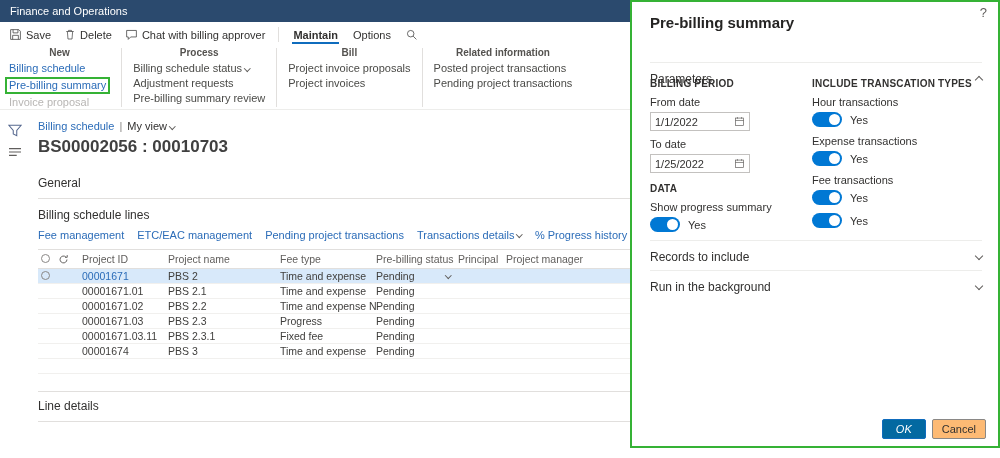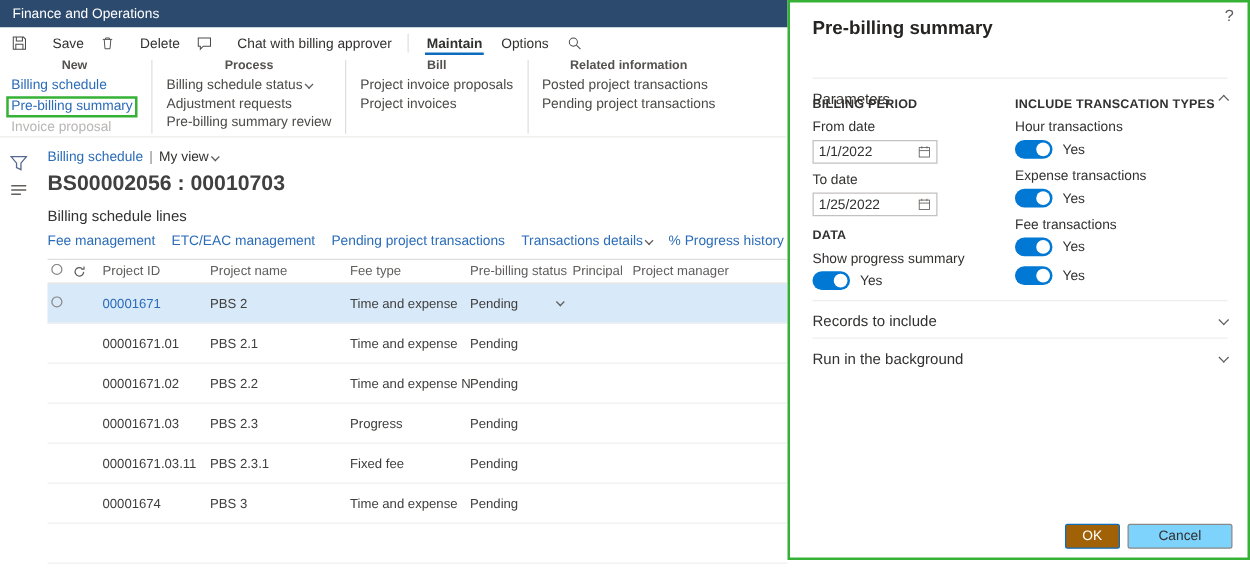--- a/index.html
+++ b/index.html
@@ -14,21 +14,21 @@
     position: absolute; left: 0; top: 0; width: 100%; height: 22px;
     background: #2b4a6e; color: #fff; display: flex; align-items: center;
     padding: 0 10px; font-size: 11px;
   }
 
   
   .cmdrow {
     position: absolute; left: 0; top: 22px; width: 630px; height: 25px;
     display: flex; align-items: center; gap: 13px; padding: 0 9px; background: #fff;
   }
-  .cmd { display: inline-flex; align-items: center; gap: 20px; color: #323130; cursor: default; }
+  .cmd { display: inline-flex; align-items: center; gap: 4px; color: #323130; cursor: default; }
   .vsep { width: 1px; height: 15px; background: #e1dfdd; }
   .tab { padding: 3px 1px; color: #323130; }
   .tab.active { font-weight: 700; box-shadow: inset 0 -2px 0 #0f6cbd; }
 
   
   .groups {
     position: absolute; left: 0; top: 47px; width: 630px; height: 61px;
     display: flex; padding: 0 9px; background: #fff;
   }
   .group { display: flex; flex-direction: column; padding: 0 11px; }
@@ -62,21 +62,21 @@
     border-bottom: 1px solid #e1dfdd; white-space: nowrap; overflow: hidden;
   }
   .tool-link { color: #2b6cb8; display: inline-flex; align-items: center; gap: 3px; }
 
   
   .grid-header, .grid-row {
     display: grid; grid-template-columns: 20px 24px 86px 112px 96px 82px 48px 1fr;
     align-items: center; font-size: 10.5px;
   }
   .grid-header { height: 19px; border-bottom: 1px solid #e1dfdd; color: #605e5c; }
-  .grid-row { height: 32px; border-bottom: 1px solid #f1f0ee; color: #3f3e3c; }
+  .grid-row { height: 15px; border-bottom: 1px solid #f1f0ee; color: #3f3e3c; }
   .grid-row.selected { background: #d8e9fa; }
   .cell { overflow: hidden; white-space: nowrap; padding-right: 4px; }
   .id-link { color: #2b6cb8; }
   .sel-circle { width: 9px; height: 9px; border: 1px solid #8a8886; border-radius: 50%; display: inline-block; margin-left: 3px; }
   .status-cell { display: flex; align-items: center; justify-content: space-between; padding-right: 8px; }
 
   .line-details { margin-top: 17px; border-top: 1px solid #e1dfdd; }
 
   
   .chev {
@@ -106,24 +106,24 @@
   .input-box {
     width: 100px; height: 19px; border: 1px solid #c3c1bf; background: #fff;
     display: flex; align-items: center; justify-content: space-between;
     padding: 0 4px; margin-bottom: 7px; font-size: 11px;
   }
   .toggle { width: 30px; height: 15px; border-radius: 8px; background: #0078d4; position: relative; display: inline-block; flex: 0 0 auto; }
   .toggle .knob { position: absolute; right: 2px; top: 2px; width: 11px; height: 11px; border-radius: 50%; background: #fff; }
   .toggle-row { display: flex; align-items: center; gap: 8px; margin: 3px 0 8px; }
   .gap-top { margin-top: 10px; }
   .dlg-footer { position: absolute; right: 12px; bottom: 7px; display: flex; gap: 6px; }
-  .btn { height: 20px; padding: 0 24px; font-size: 11px; border-radius: 2px;
-         background: #7dd3fc; border: 1px solid #8a8886; color: #323130;
+  .btn { height: 20px; padding: 0 9px; font-size: 11px; border-radius: 2px;
+         background: #fdba74; border: 1px solid #8a8886; color: #323130;
          font-family: "Liberation Sans", "DejaVu Sans", sans-serif; }
-  .btn.primary { background: #a16207; border-color: #0f6cbd; color: #fff; padding: 0 13px; }
+  .btn.primary { background: #0369a1; border-color: #0f6cbd; color: #fff; padding: 0 13px; font-style: italic; }
 
   svg { display: block; }
 </style>
 </head>
 <body>
 
 <div class="topbar">
   <span>Finance and Operations</span>
 </div>
 
@@ -214,20 +214,21 @@
 
 <div class="content">
   <div class="breadcrumb">
     <span class="bc-link">Billing schedule</span>
     <span class="bc-sep">|</span>
     <span><span>My view</span> <span class="chev tiny"></span></span>
   </div>
 
   <div class="page-title">BS00002056 : 00010703</div>
 
+  <div class="section-hdr sec-general">General</div>
 
   <div class="section-hdr sec-lines">Billing schedule lines</div>
 
   <div class="lines-toolbar">
     <span class="tool-link">Fee management</span>
     <span class="tool-link">ETC/EAC management</span>
     <span class="tool-link">Pending project transactions</span>
     <span class="tool-link">
         <span>Transactions details</span>
         <span class="chev tiny"></span>

